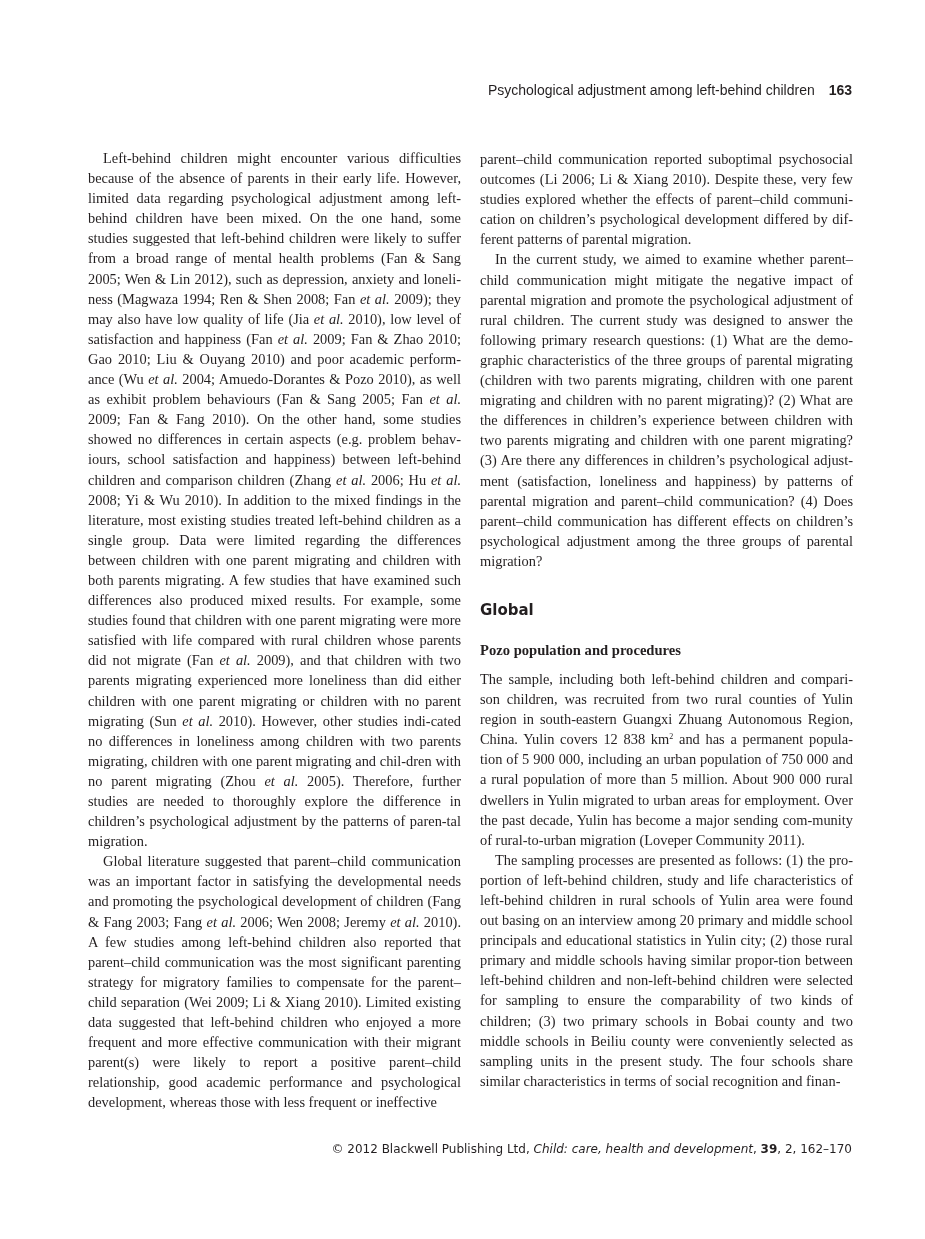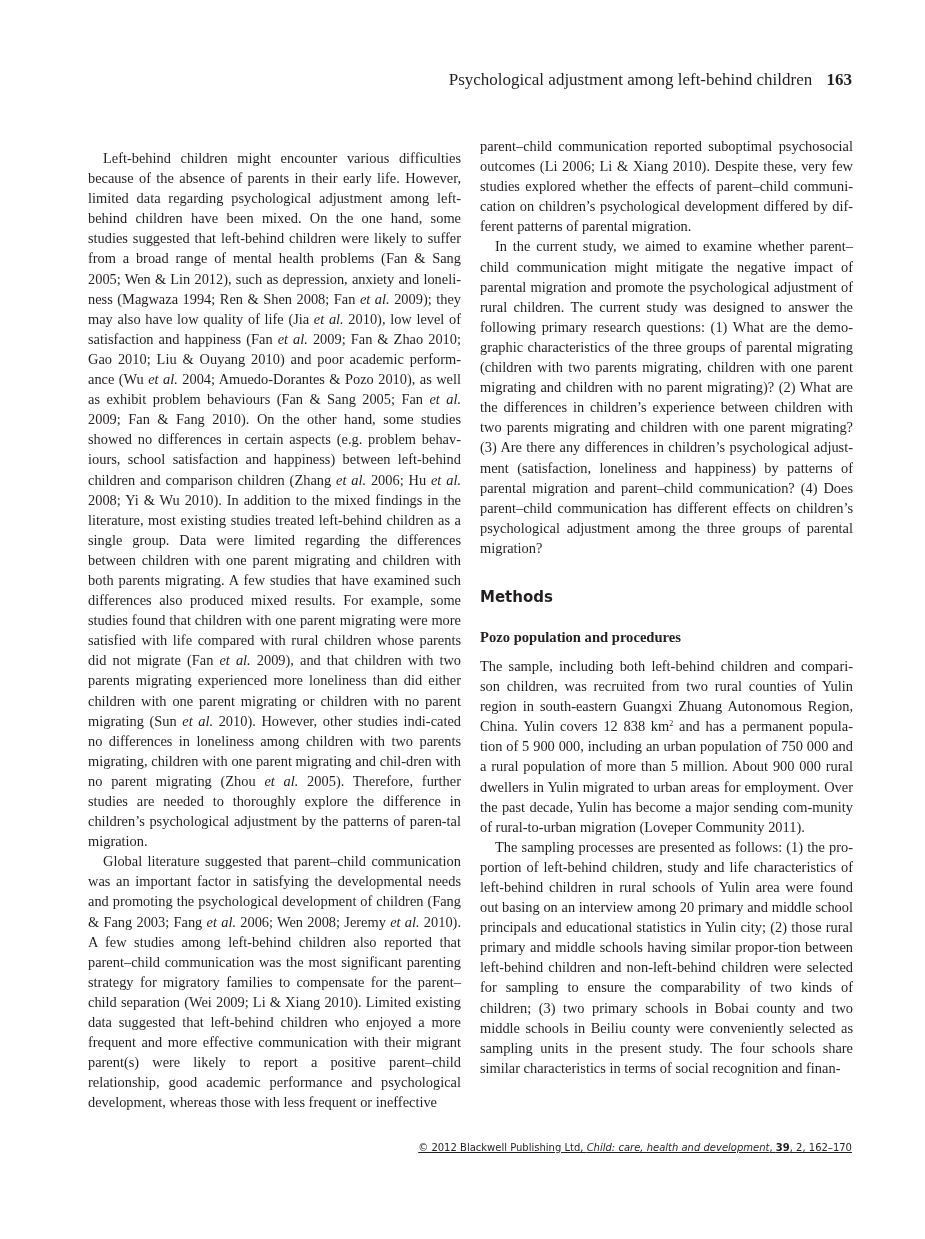--- a/index.html
+++ b/index.html
@@ -1,43 +1,43 @@
 <!DOCTYPE html>
 <html><head>
 <meta charset="utf-8">
 <style>
   html, body { margin: 0; padding: 0; background: #ffffff; }
   body { width: 925px; height: 1239px; position: relative; overflow: hidden; color: #231f20; }
   .running-head {
-    position: absolute; top: 70px; right: 73px;
-    font-family: Liberation Serif, serif; font-size: 17px; color: #231f20;
+    position: absolute; top: 82px; right: 73px;
+    font-family: Liberation Sans, sans-serif; font-size: 14px; color: #231f20;
   }
   .running-head .pnum { font-weight: bold; margin-left: 10px; }
   .col {
     position: absolute; top: 136px; width: 373px;
     font-family: "Liberation Serif", serif; font-size: 14.4px; line-height: 20.1px;
     text-align: justify; hyphens: manual;
   }
   .col.left { left: 88px; margin-top: 12px; }
-  .col.right { left: 480px; }
+  .col.right { left: 480px; margin-top: 13px; }
   .col p { margin: 0; }
   .col p.indent { text-indent: 15px; }
   .col em { font-style: italic; }
   h2.section {
     font-family: "DejaVu Sans", sans-serif; font-weight: bold; font-size: 15px;
     margin: 28px 0 0 0; line-height: 22px;
   }
   h3.subsection {
     font-family: "Liberation Serif", serif; font-weight: bold; font-size: 14.6px;
     margin: 18px 0 8px 0; line-height: 22px;
   }
   sup { font-size: 8px; line-height: 0; vertical-align: 5px; }
   .footer {
     position: absolute; top: 1142px; right: 73px;
-    font-family: "DejaVu Sans", sans-serif; font-size: 10px; color: #231f20; text-decoration: underline;
+    font-family: "DejaVu Sans", sans-serif; font-size: 12px; color: #231f20;
   }
   .footer em { font-style: italic; }
   .footer b { font-weight: bold; }
 </style>
 </head>
 <body>
 
 <div class="running-head">
   <span>Psychological adjustment among left-behind children</span>
   <span class="pnum">163</span>
@@ -48,21 +48,21 @@
     <span>Left-behind children might encounter various difficulties because of the absence of parents in their early life. However, limited data regarding psychological adjustment among left-behind children have been mixed. On the one hand, some studies suggested that left-behind children were likely to suffer from a broad range of mental health problems (Fan &amp; Sang 2005; Wen &amp; Lin 2012), such as depression, anxiety and loneli-ness (Magwaza 1994; Ren &amp; Shen 2008; Fan </span><em>et al.</em><span> 2009); they may also have low quality of life (Jia </span><em>et al.</em><span> 2010), low level of satisfaction and happiness (Fan </span><em>et al.</em><span> 2009; Fan &amp; Zhao 2010; Gao 2010; Liu &amp; Ouyang 2010) and poor academic perform-ance (Wu </span><em>et al.</em><span> 2004; Amuedo-Dorantes &amp; Pozo 2010), as well as exhibit problem behaviours (Fan &amp; Sang 2005; Fan </span><em>et al.</em><span> 2009; Fan &amp; Fang 2010). On the other hand, some studies showed no differences in certain aspects (e.g. problem behav-iours, school satisfaction and happiness) between left-behind children and comparison children (Zhang </span><em>et al.</em><span> 2006; Hu </span><em>et al.</em><span> 2008; Yi &amp; Wu 2010). In addition to the mixed findings in the literature, most existing studies treated left-behind children as a single group. Data were limited regarding the differences between children with one parent migrating and children with both parents migrating. A few studies that have examined such differences also produced mixed results. For example, some studies found that children with one parent migrating were more satisfied with life compared with rural children whose parents did not migrate (Fan </span><em>et al.</em><span> 2009), and that children with two parents migrating experienced more loneliness than did either children with one parent migrating or children with no parent migrating (Sun </span><em>et al.</em><span> 2010). However, other studies indi-cated no differences in loneliness among children with two parents migrating, children with one parent migrating and chil-dren with no parent migrating (Zhou </span><em>et al.</em><span> 2005). Therefore, further studies are needed to thoroughly explore the difference in children’s psychological adjustment by the patterns of paren-tal migration.</span>
   </p>
   <p class="indent">
     <span>Global literature suggested that parent–child communication was an important factor in satisfying the developmental needs and promoting the psychological development of children (Fang &amp; Fang 2003; Fang </span><em>et al.</em><span> 2006; Wen 2008; Jeremy </span><em>et al.</em><span> 2010). A few studies among left-behind children also reported that parent–child communication was the most significant parenting strategy for migratory families to compensate for the parent–child separation (Wei 2009; Li &amp; Xiang 2010). Limited existing data suggested that left-behind children who enjoyed a more frequent and more effective communication with their migrant parent(s) were likely to report a positive parent–child relationship, good academic performance and psychological development, whereas those with less frequent or ineffective</span>
   </p>
 </div>
 
 <div class="col right">
   <p>parent–child communication reported suboptimal psychosocial outcomes (Li 2006; Li &amp; Xiang 2010). Despite these, very few studies explored whether the effects of parent–child communi-cation on children’s psychological development differed by dif-ferent patterns of parental migration.</p>
   <p class="indent">In the current study, we aimed to examine whether parent–child communication might mitigate the negative impact of parental migration and promote the psychological adjustment of rural children. The current study was designed to answer the following primary research questions: (1) What are the demo-graphic characteristics of the three groups of parental migrating (children with two parents migrating, children with one parent migrating and children with no parent migrating)? (2) What are the differences in children’s experience between children with two parents migrating and children with one parent migrating? (3) Are there any differences in children’s psychological adjust-ment (satisfaction, loneliness and happiness) by patterns of parental migration and parent–child communication? (4) Does parent–child communication has different effects on children’s psychological adjustment among the three groups of parental migration?</p>
-  <h2 class="section">Methods</h2>
+  <h2 class="section">Global</h2>
   <h3 class="subsection">Pozo population and procedures</h3>
   <p><span>The sample, including both left-behind children and compari-son children, was recruited from two rural counties of Yulin region in south-eastern Guangxi Zhuang Autonomous Region, China. Yulin covers 12 838 km</span><sup>2</sup><span> and has a permanent popula-tion of 5 900 000, including an urban population of 750 000 and a rural population of more than 5 million. About 900 000 rural dwellers in Yulin migrated to urban areas for employment. Over the past decade, Yulin has become a major sending com-munity of rural-to-urban migration (Loveper Community 2011).</span></p>
   <p class="indent">The sampling processes are presented as follows: (1) the pro-portion of left-behind children, study and life characteristics of left-behind children in rural schools of Yulin area were found out basing on an interview among 20 primary and middle school principals and educational statistics in Yulin city; (2) those rural primary and middle schools having similar propor-tion between left-behind children and non-left-behind children were selected for sampling to ensure the comparability of two kinds of children; (3) two primary schools in Bobai county and two middle schools in Beiliu county were conveniently selected as sampling units in the present study. The four schools share similar characteristics in terms of social recognition and finan-</p>
 </div>
 
 <div class="footer">
   <span>© 2012 Blackwell Publishing Ltd, </span><em>Child: care, health and development</em><span>, </span><b>39</b><span>, 2, 162–170</span>
 </div>
 
 </body></html>

